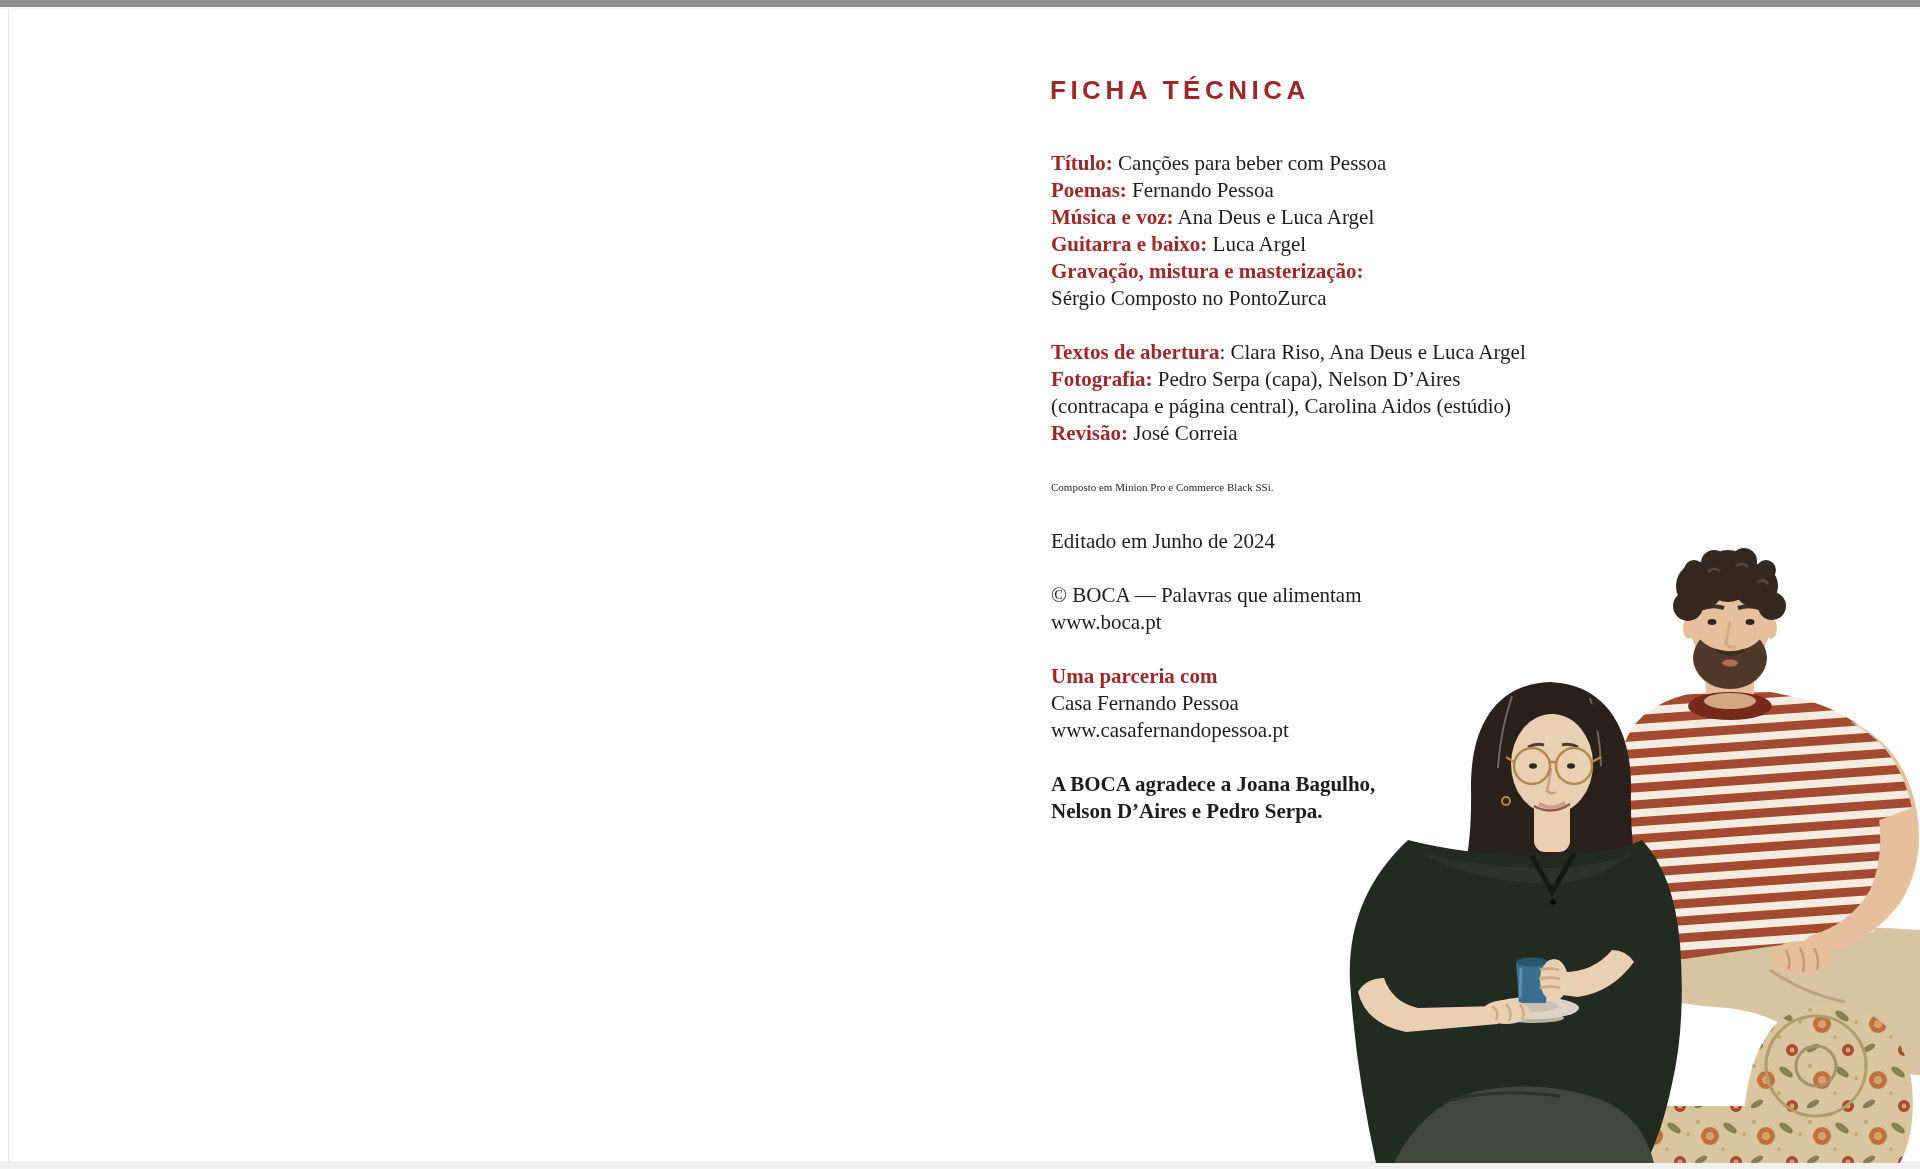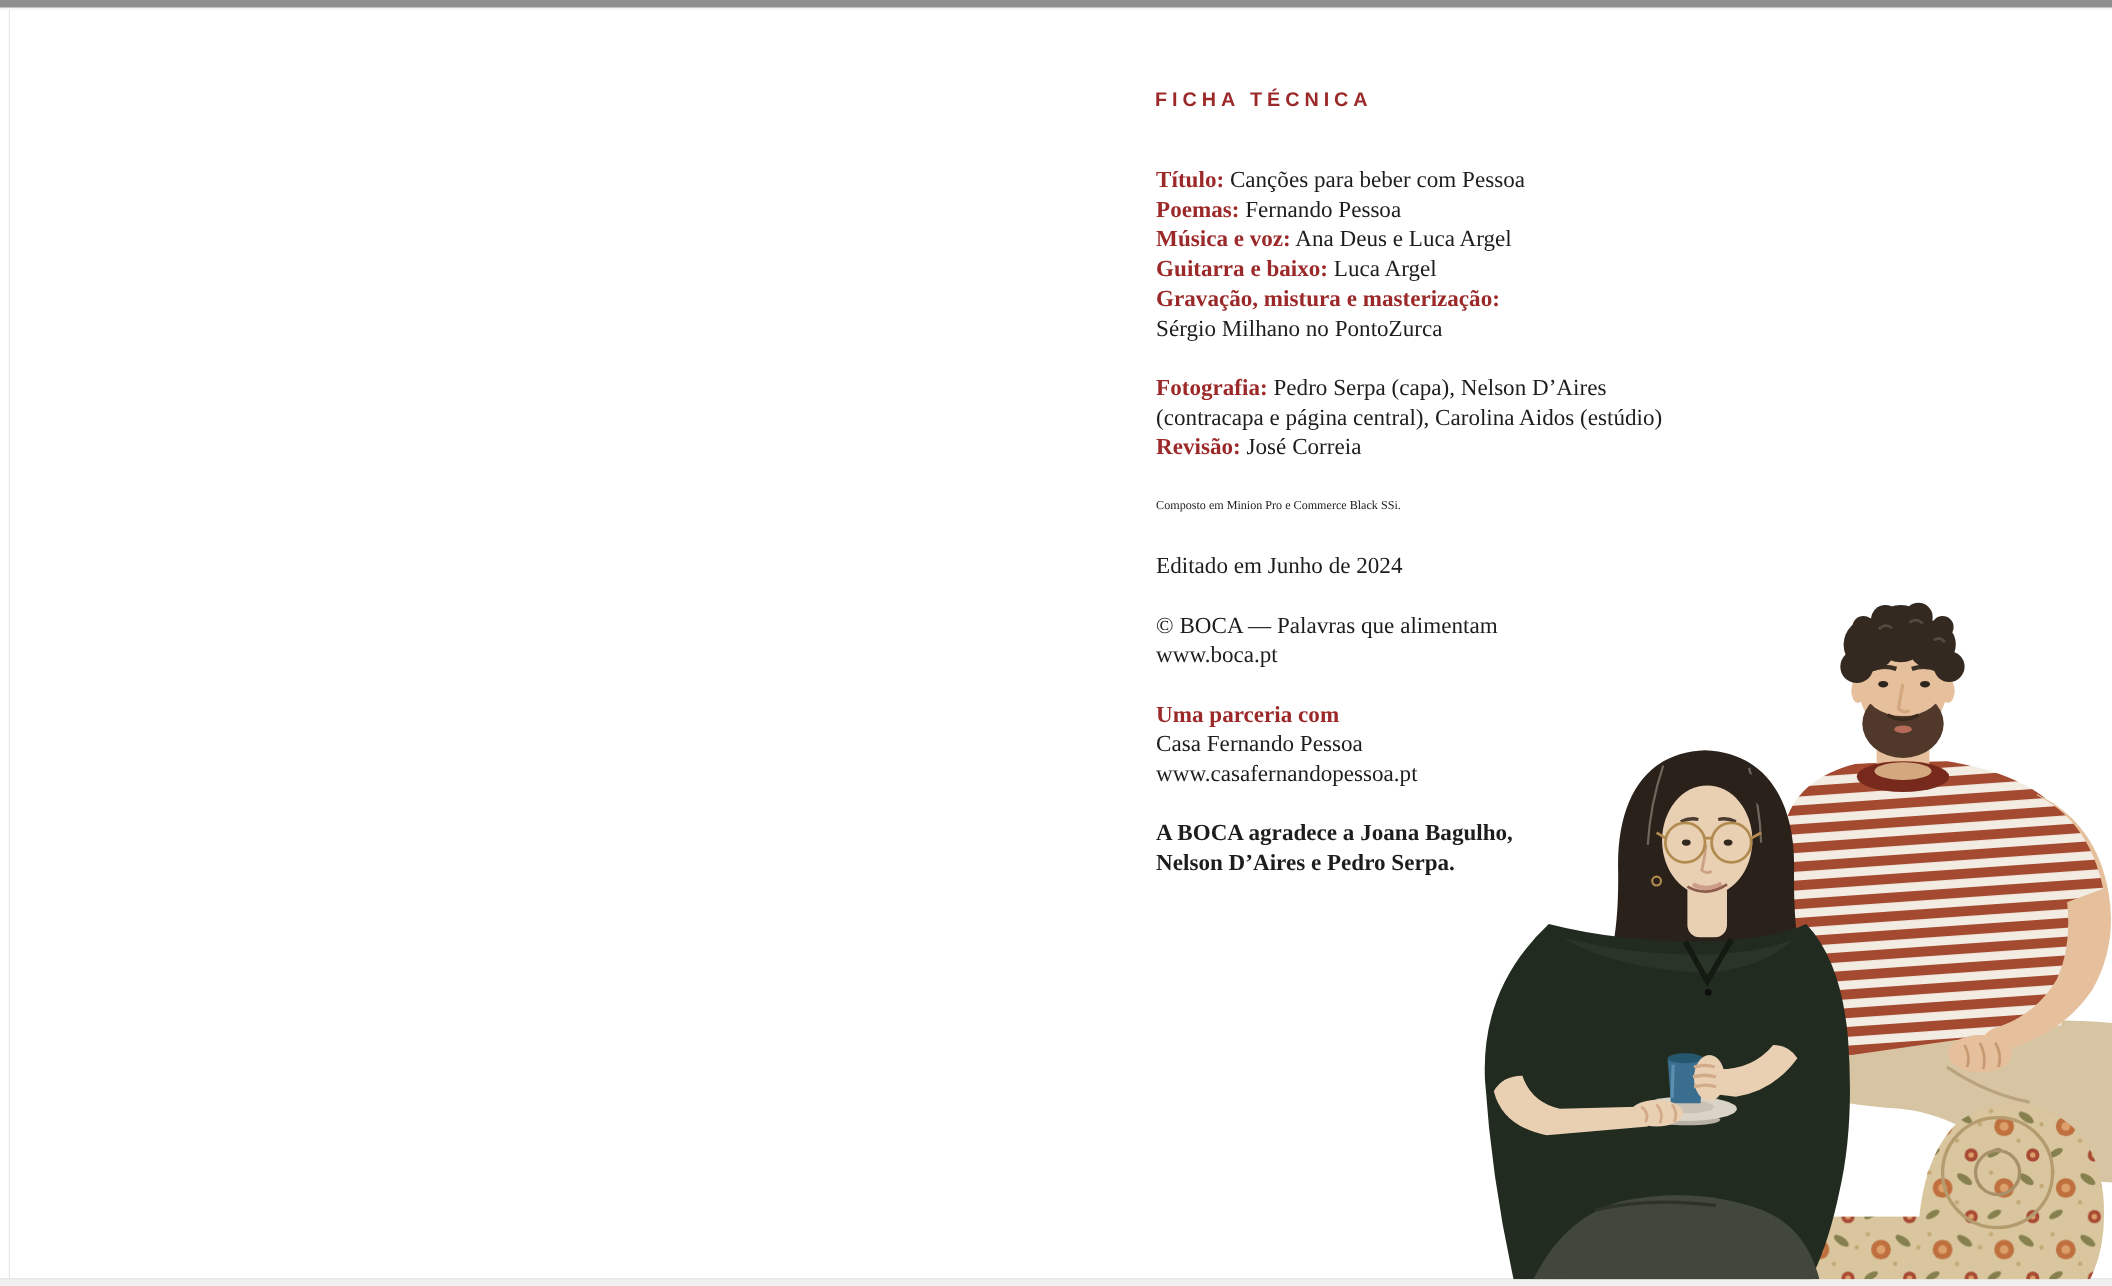--- a/index.html
+++ b/index.html
@@ -14,21 +14,21 @@
     color:var(--text);
   }
   .chrome-top{position:absolute;top:0;left:0;right:0;height:7px;background:var(--chrome-top,#8f8f8f);}
   .chrome-top-light{position:absolute;top:7px;left:0;right:0;height:2px;background:#f6f6f6;}
   .chrome-bottom{position:absolute;bottom:0;left:0;right:0;height:6px;background:var(--chrome-bottom,#f0f0f0);border-top:1px solid #e4e4e4;}
   .page-edge-left{position:absolute;top:9px;bottom:7px;left:8px;width:1px;background:var(--chrome-edge,#e6e6e6);}
 
   h1.heading{
     position:absolute;left:1050px;top:77px;margin:0;
     font-family:"Liberation Sans", sans-serif;
-    font-weight:900;font-size:18px;line-height:26px;
+    font-weight:900;font-size:26px;line-height:26px;
     letter-spacing:4.5px;color:var(--accent);
     white-space:nowrap;
   }
   .credits{
     position:absolute;left:1051px;top:150px;width:600px;
     font-size:21px;line-height:27px;
   }
   .credits .block + .block{margin-top:27px;}
   .credits .block.small{font-size:11px;}
   .credits .line{white-space:nowrap;}
@@ -67,23 +67,24 @@
 
 <h1 class="heading">FICHA TÉCNICA</h1>
 
 <section class="credits">
     <div class="block">
       <div class="line"><span class="seg-label">Título:</span><span class="seg-plain"> Canções para beber com Pessoa</span></div>
       <div class="line"><span class="seg-label">Poemas:</span><span class="seg-plain"> Fernando Pessoa</span></div>
       <div class="line"><span class="seg-label">Música e voz:</span><span class="seg-plain"> Ana Deus e Luca Argel</span></div>
       <div class="line"><span class="seg-label">Guitarra e baixo:</span><span class="seg-plain"> Luca Argel</span></div>
       <div class="line"><span class="seg-label">Gravação, mistura e masterização:</span></div>
-      <div class="line"><span class="seg-plain">Sérgio Milhano no PontoZurca</span></div>
-    </div>
-    <div class="block">
+      <div class="line"><span class="seg-plain">Sérgio Composto no PontoZurca</span></div>
+    </div>
+    <div class="block">
+      <div class="line"><span class="seg-label">Textos de abertura</span><span class="seg-plain">: Clara Riso, Ana Deus e Luca Argel</span></div>
       <div class="line"><span class="seg-label">Fotografia:</span><span class="seg-plain"> Pedro Serpa (capa), Nelson D’Aires</span></div>
       <div class="line"><span class="seg-plain">(contracapa e página central), Carolina Aidos (estúdio)</span></div>
       <div class="line"><span class="seg-label">Revisão:</span><span class="seg-plain"> José Correia</span></div>
     </div>
     <div class="block small">
       <div class="line"><span class="seg-plain">Composto em Minion Pro e Commerce Black SSi.</span></div>
     </div>
     <div class="block">
       <div class="line"><span class="seg-plain">Editado em Junho de 2024</span></div>
     </div>

